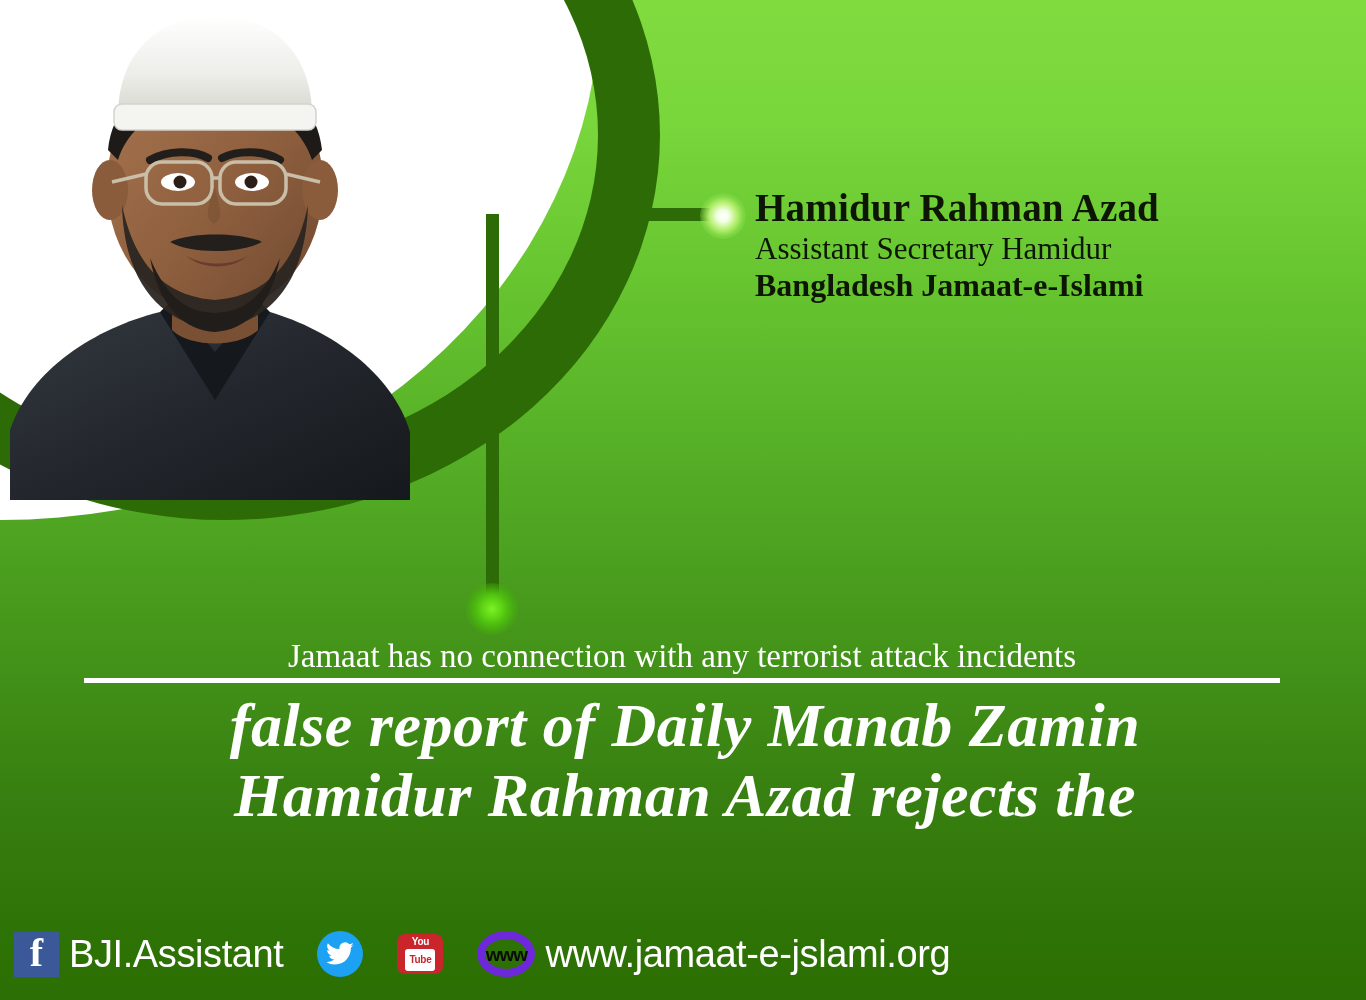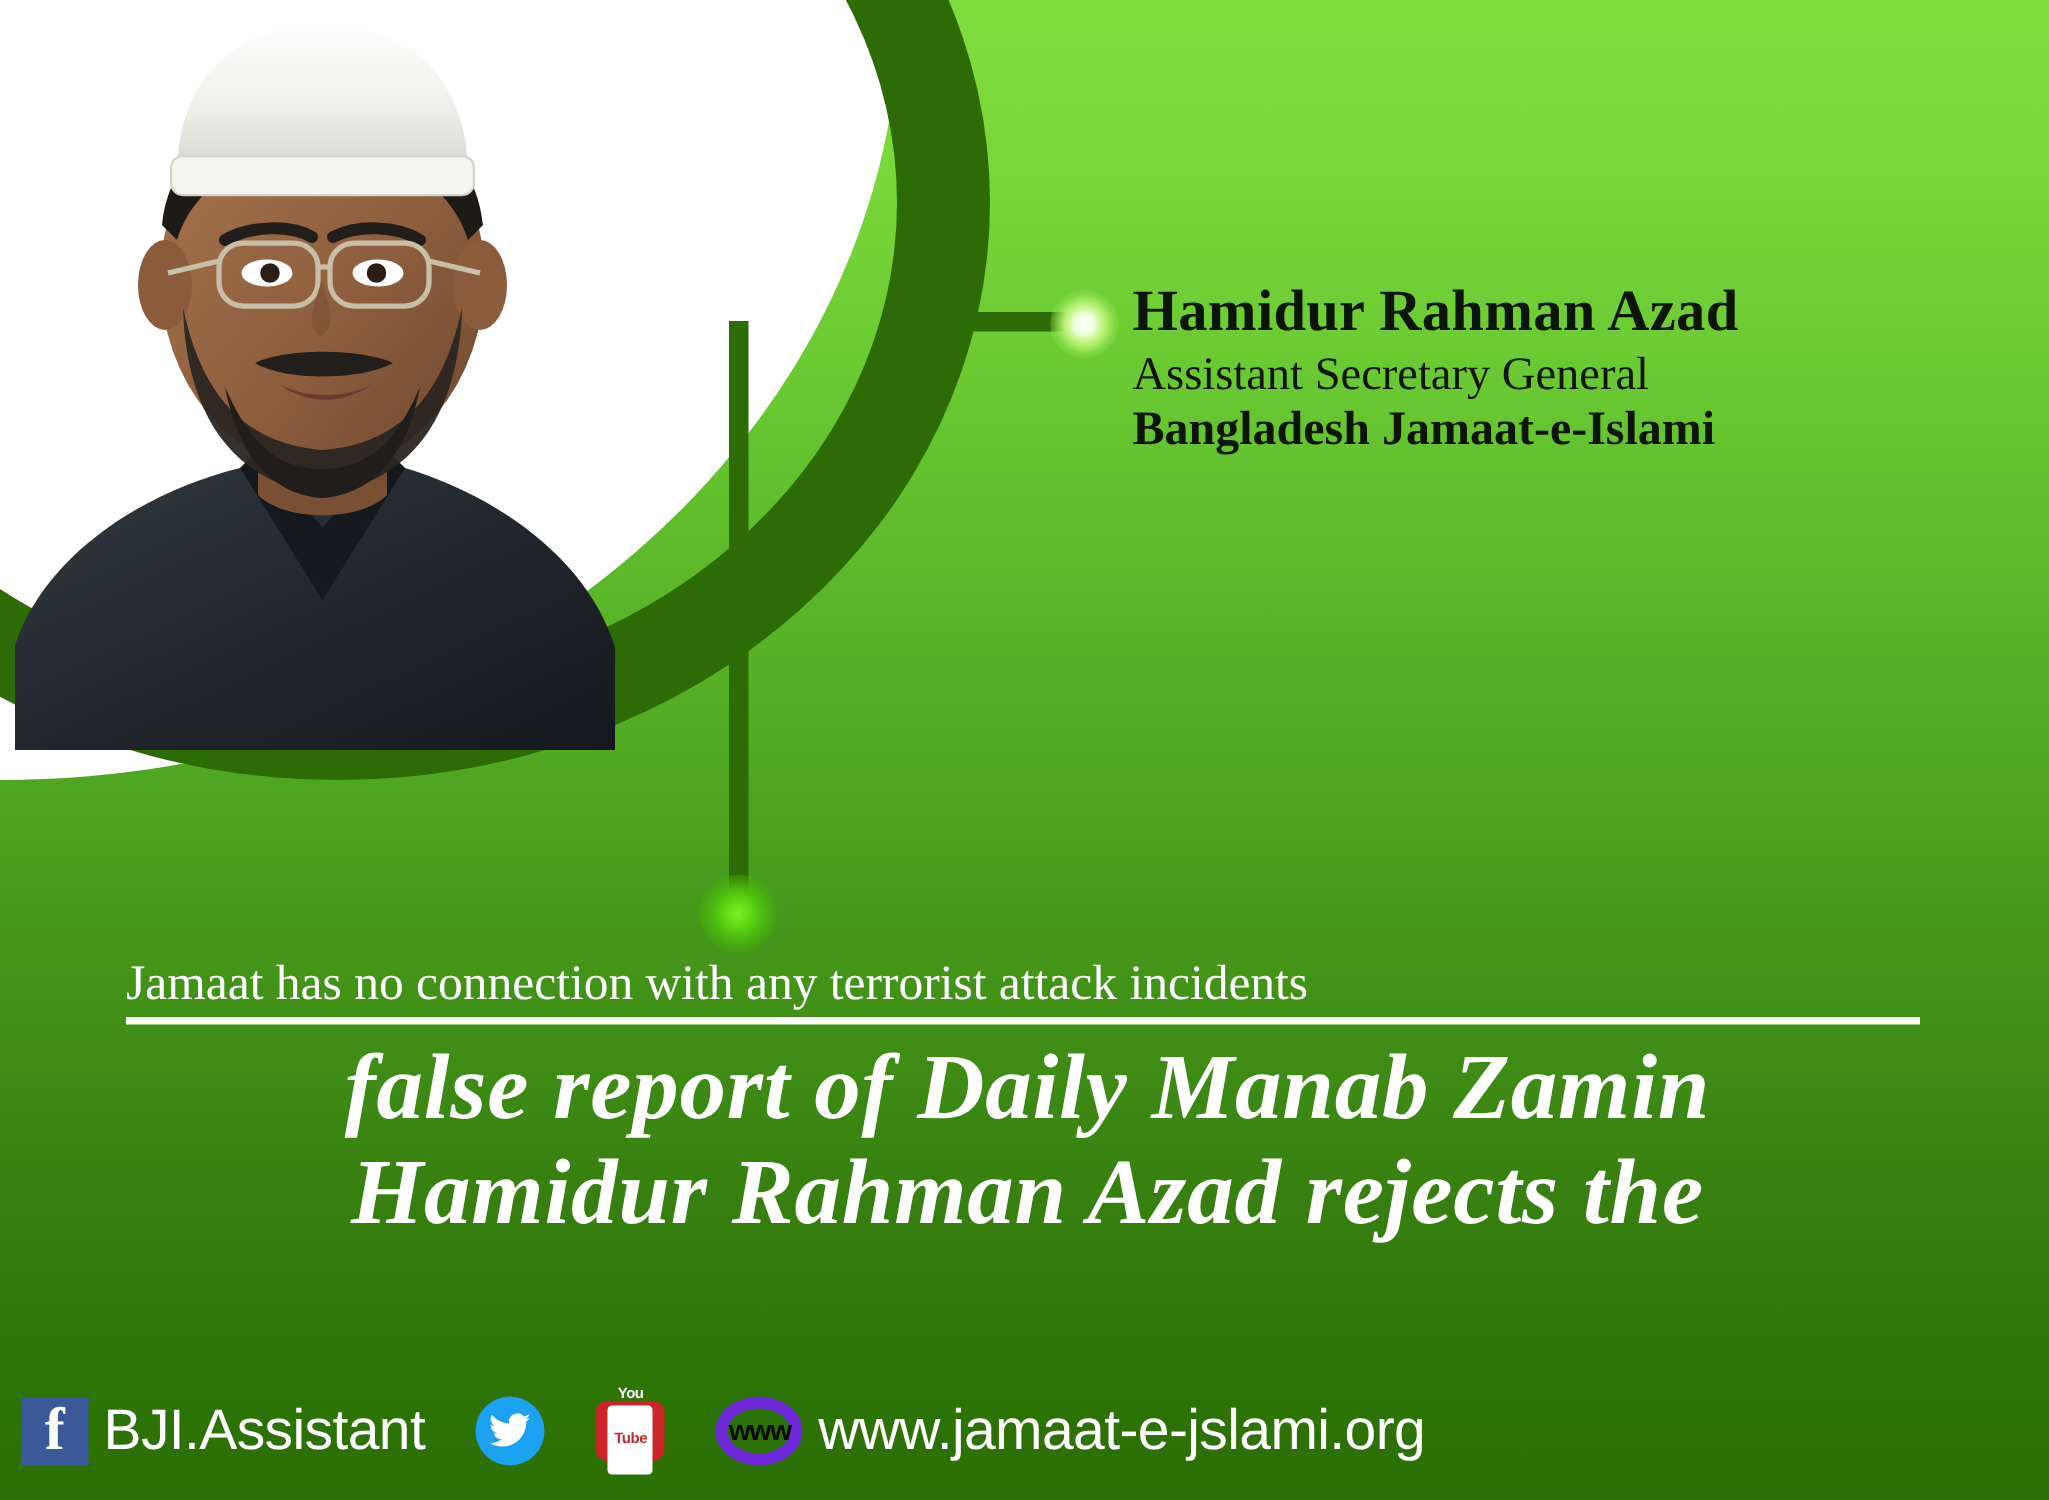--- a/index.html
+++ b/index.html
@@ -134,21 +134,21 @@
     margin-top: 2px;
     white-space: nowrap;
   }
 
   
   .kicker {
     position: absolute;
     left: 84px;
     top: 639px;
     width: 1196px;
-    text-align: left;
+    text-align: center;
     color: #ffffff;
     font-family: "Liberation Serif", serif;
     font-size: 33px;
     line-height: 1.05;
     white-space: nowrap;
   }
   .rule {
     position: absolute;
     left: 84px;
     top: 678px;
@@ -250,21 +250,21 @@
     line-height: 1;
     letter-spacing: -0.3px;
   }
   .ico-yt .yt-tube {
     background: #ffffff;
     color: #C9252B;
     font-size: 10px;
     font-weight: bold;
     line-height: 1;
     border-radius: 3px;
-    padding: 18px 4px;
+    padding: 6px 4px;
     margin-top: 2px;
     letter-spacing: -0.3px;
   }
   
   .ico-www {
     width: 58px; height: 46px;
     border-radius: 50%;
     border: 8px solid #6d28d9;
     box-sizing: border-box;
     flex: 0 0 auto;
@@ -360,21 +360,21 @@
     </g>
   </svg>
 
   <div class="connector-h"></div>
   <div class="connector-v"></div>
   <div class="dot-glow dot-name"></div>
   <div class="dot-glow dot-bottom"></div>
 
   <div class="name-block">
     <div class="name-line">Hamidur Rahman Azad</div>
-    <div class="role-line">Assistant Secretary General</div>
+    <div class="role-line">Assistant Secretary Hamidur</div>
     <div class="org-line">Bangladesh Jamaat-e-Islami</div>
   </div>
 
   <div class="kicker">Jamaat has no connection with any terrorist attack incidents</div>
   <div class="rule"></div>
 
   <div class="headline">
     <span class="headline-line">false report of Daily Manab Zamin</span>
     <span class="headline-line">Hamidur Rahman Azad rejects the</span>
   </div>

